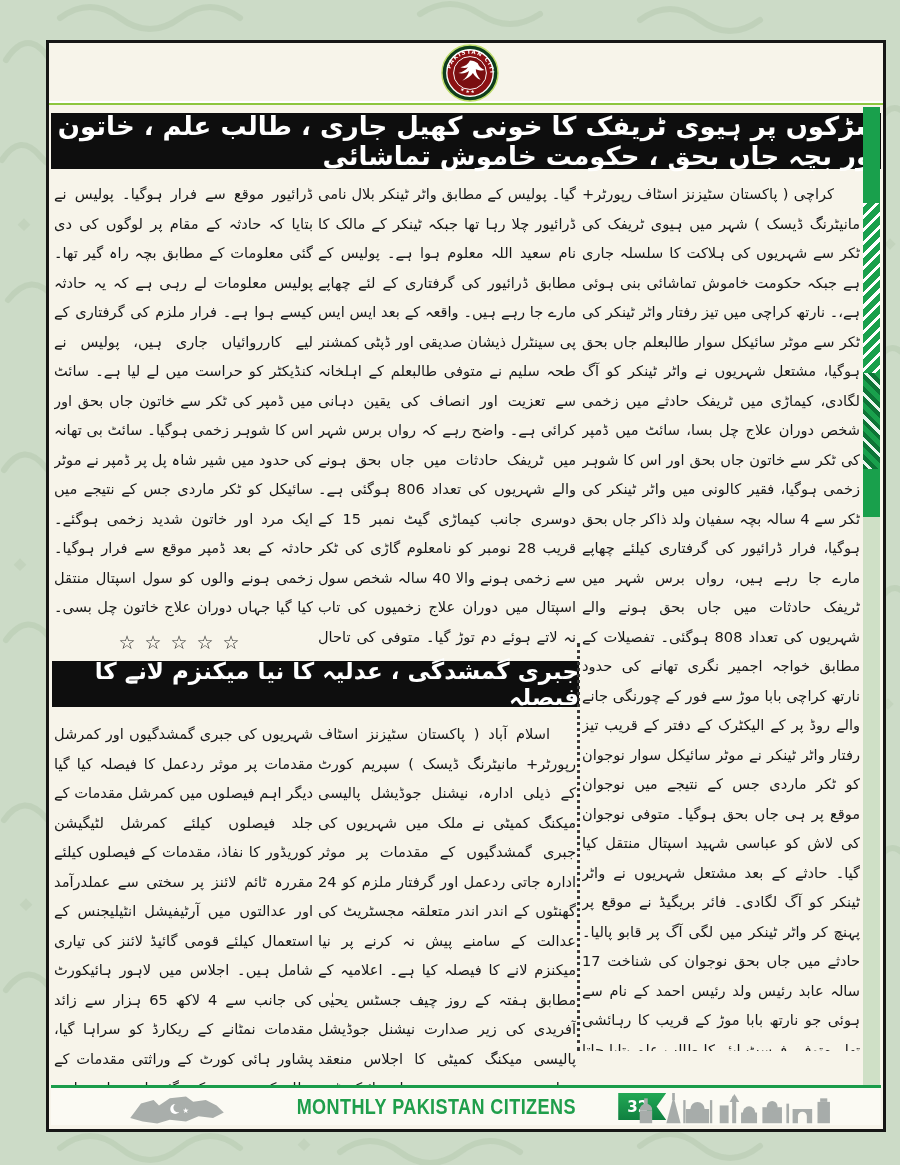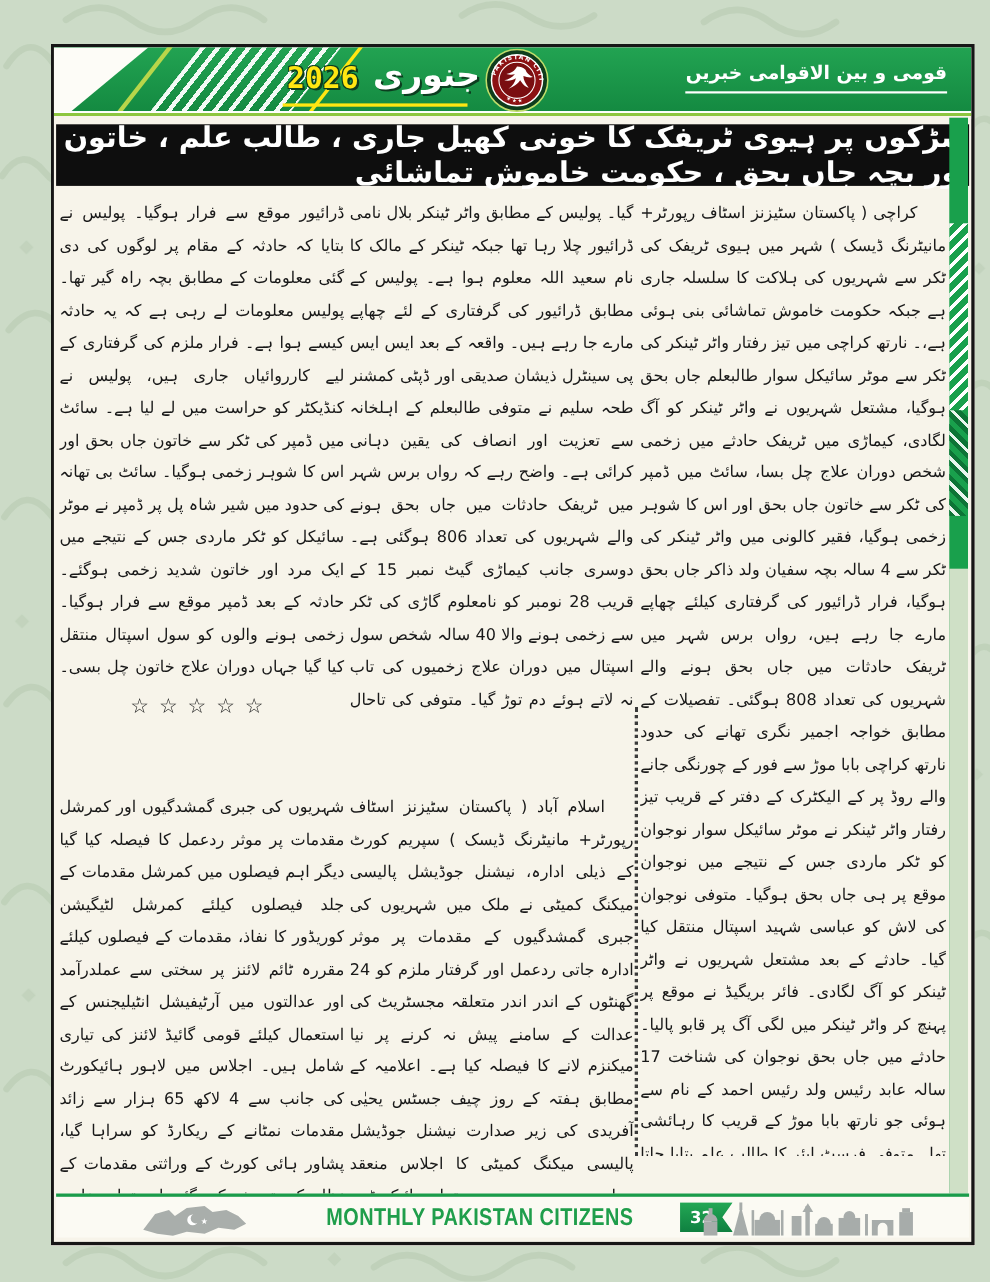--- a/index.html
+++ b/index.html
@@ -112,30 +112,20 @@
     <rect x="16" y="560" width="9" height="9" transform="rotate(45 20 564)"></rect>
     <rect x="22" y="900" width="9" height="9" transform="rotate(45 26 904)"></rect>
     <rect x="886" y="240" width="8" height="8" transform="rotate(45 890 244)"></rect>
     <rect x="884" y="700" width="8" height="8" transform="rotate(45 888 704)"></rect>
     <rect x="300" y="1140" width="9" height="9" transform="rotate(45 304 1144)"></rect>
   </g>
 </svg>
 
 <div class="page">
 
-  <div class="hdr">
-    <div class="hdr-wedge"></div>
-    <div class="hdr-wedge-edge"></div>
-    <div class="hdr-stripes"></div>
-    <div class="hdr-slash"></div>
-    <div class="hdr-year">2026</div>
-    <div class="hdr-month">جنوری</div>
-    <div class="hdr-yellow-line"></div>
-    <div class="hdr-section">قومی و بین الاقوامی خبریں</div>
-  </div>
   <div class="hdr-underline"></div>
 
   <svg class="logo" viewBox="0 0 60 60" aria-hidden="true">
     <defs>
       <path id="arcTop" d="M 9,31 A 21,21 0 0 1 51,31"></path>
       <path id="arcBot" d="M 12,33 A 18,18 0 0 0 48,33"></path>
     </defs>
     <circle cx="30" cy="30" r="29" fill="#0e3d1c" stroke="#bedc6a" stroke-width="1.5"></circle>
     <circle cx="30" cy="30" r="24" fill="#8c1113" stroke="#ffffff" stroke-width="1.4"></circle>
     <circle cx="30" cy="30" r="17" fill="#7a0e10" stroke="#ffffff" stroke-width="1"></circle>
@@ -148,20 +138,21 @@
     </text>
   </svg>
 
   <div class="headline-bar hl1">سڑکوں پر ہیوی ٹریفک کا خونی کھیل جاری ، طالب علم ، خاتون اور بچہ جاں بحق ، حکومت خاموش تماشائی</div>
 
   <div class="col c-a1-right indent">کراچی ( پاکستان سٹیزنز اسٹاف رپورٹر+ مانیٹرنگ ڈیسک ) شہر میں ہیوی ٹریفک کی ٹکر سے شہریوں کی ہلاکت کا سلسلہ جاری ہے جبکہ حکومت خاموش تماشائی بنی ہوئی ہے،۔ نارتھ کراچی میں تیز رفتار واٹر ٹینکر کی ٹکر سے موٹر سائیکل سوار طالبعلم جاں بحق ہوگیا، مشتعل شہریوں نے واٹر ٹینکر کو آگ لگادی، کیماڑی میں ٹریفک حادثے میں زخمی شخص دوران علاج چل بسا، سائٹ میں ڈمپر کی ٹکر سے خاتون جاں بحق اور اس کا شوہر زخمی ہوگیا، فقیر کالونی میں واٹر ٹینکر کی ٹکر سے 4 سالہ بچہ سفیان ولد ذاکر جاں بحق ہوگیا، فرار ڈرائیور کی گرفتاری کیلئے چھاپے مارے جا رہے ہیں، رواں برس شہر میں ٹریفک حادثات میں جاں بحق ہونے والے شہریوں کی تعداد 808 ہوگئی۔ تفصیلات کے مطابق خواجہ اجمیر نگری تھانے کی حدود نارتھ کراچی بابا موڑ سے فور کے چورنگی جانے والے روڈ پر کے الیکٹرک کے دفتر کے قریب تیز رفتار واٹر ٹینکر نے موٹر سائیکل سوار نوجوان کو ٹکر ماردی جس کے نتیجے میں نوجوان موقع پر ہی جاں بحق ہوگیا۔ متوفی نوجوان کی لاش کو عباسی شہید اسپتال منتقل کیا گیا۔ حادثے کے بعد مشتعل شہریوں نے واٹر ٹینکر کو آگ لگادی۔ فائر بریگیڈ نے موقع پر پہنچ کر واٹر ٹینکر میں لگی آگ پر قابو پالیا۔ حادثے میں جاں بحق نوجوان کی شناخت 17 سالہ عابد رئیس ولد رئیس احمد کے نام سے ہوئی جو نارتھ بابا موڑ کے قریب کا رہائشی تھا۔ متوفی فرسٹ ایئر کا طالب علم بتایا جاتا ہے۔ پولیس کے مطابق حادثے کے وقت متوفی کالج یونیفارم میں تھا۔ پولیس کا دعویٰ ہے کہ عینی شاہدین کے مطابق حادثہ دو موٹر سائیکلیں ٹکرانے کے باعث پیش آیا، نوجوان موٹر سائیکل سمیت گرا تو ٹینکر نے اسے کچل دیا۔ پولیس نے بتایا کہ حادثے کے بعد واٹر ٹینکر کا ڈرائیور موقع سے فرار ہو</div>
   <div class="col c-a1-mid">گیا۔ پولیس کے مطابق واٹر ٹینکر بلال نامی ڈرائیور چلا رہا تھا جبکہ ٹینکر کے مالک کا نام سعید اللہ معلوم ہوا ہے۔ پولیس کے مطابق ڈرائیور کی گرفتاری کے لئے چھاپے مارے جا رہے ہیں۔ واقعہ کے بعد ایس ایس پی سینٹرل ذیشان صدیقی اور ڈپٹی کمشنر طحہ سلیم نے متوفی طالبعلم کے اہلخانہ سے تعزیت اور انصاف کی یقین دہانی کرائی ہے۔ واضح رہے کہ رواں برس شہر میں ٹریفک حادثات میں جاں بحق ہونے والے شہریوں کی تعداد 806 ہوگئی ہے۔ دوسری جانب کیماڑی گیٹ نمبر 15 کے قریب 28 نومبر کو نامعلوم گاڑی کی ٹکر سے زخمی ہونے والا 40 سالہ شخص سول اسپتال میں دوران علاج زخمیوں کی تاب نہ لاتے ہوئے دم توڑ گیا۔ متوفی کی تاحال شناخت نہیں ہوسکی ہے۔ مومن آباد تھانے کی حدود فقیر کالونی میں واٹر ٹینکر کی ٹکر سے 4 سالہ بچہ سفیان ولد ذاکر جاں بحق ہوگیا۔ حادثہ کی اطلاع پر پولیس موقع پر پہنچی۔ پولیس نے ٹینکر کو تحویل میں لیا جبکہ</div>
   <div class="col c-a1-left">ڈرائیور موقع سے فرار ہوگیا۔ پولیس نے بتایا کہ حادثہ کے مقام پر لوگوں کی دی گئی معلومات کے مطابق بچہ راہ گیر تھا۔ پولیس معلومات لے رہی ہے کہ یہ حادثہ کیسے ہوا ہے۔ فرار ملزم کی گرفتاری کے لیے کارروائیاں جاری ہیں، پولیس نے کنڈیکٹر کو حراست میں لے لیا ہے۔ سائٹ میں ڈمپر کی ٹکر سے خاتون جاں بحق اور اس کا شوہر زخمی ہوگیا۔ سائٹ بی تھانہ کی حدود میں شیر شاہ پل پر ڈمپر نے موٹر سائیکل کو ٹکر ماردی جس کے نتیجے میں ایک مرد اور خاتون شدید زخمی ہوگئے۔ حادثہ کے بعد ڈمپر موقع سے فرار ہوگیا۔ زخمی ہونے والوں کو سول اسپتال منتقل کیا گیا جہاں دوران علاج خاتون چل بسی۔ متوفیہ کی شناخت 29 سالہ نسرین زوجہ شاہد اور زخمی مرد کی شناخت 35 سالہ شاہد ولد پیر بخش کے نام سے ہوئی ہے، دونوں میاں بیوی اور بلدیہ ٹاؤن کے رہائشی بتائے جاتے ہیں۔</div>
   <div class="stars">☆☆☆☆☆</div>
 
+  <div class="headline-bar hl2">جبری گمشدگی ، عدلیہ کا نیا میکنزم لانے کا فیصلہ</div>
   <div class="col c-a2-right indent">اسلام آباد ( پاکستان سٹیزنز اسٹاف رپورٹر+ مانیٹرنگ ڈیسک ) سپریم کورٹ کے ذیلی ادارہ، نیشنل جوڈیشل پالیسی میکنگ کمیٹی نے ملک میں شہریوں کی جبری گمشدگیوں کے مقدمات پر موثر ادارہ جاتی ردعمل اور گرفتار ملزم کو 24 گھنٹوں کے اندر اندر متعلقہ مجسٹریٹ کی عدالت کے سامنے پیش نہ کرنے پر نیا میکنزم لانے کا فیصلہ کیا ہے۔ اعلامیہ کے مطابق ہفتہ کے روز چیف جسٹس یحیٰی آفریدی کی زیر صدارت نیشنل جوڈیشل پالیسی میکنگ کمیٹی کا اجلاس منعقد ہوا۔ جس میں جس میں تمام ہائیکورٹس کے چیف جسٹسز اور وفاقی آئینی عدالت کے چیف جسٹس امین الدین نے شرکت کی۔ اجلاس میں</div>
   <div class="col c-a2-left">شہریوں کی جبری گمشدگیوں اور کمرشل مقدمات پر موثر ردعمل کا فیصلہ کیا گیا دیگر اہم فیصلوں میں کمرشل مقدمات کے جلد فیصلوں کیلئے کمرشل لٹیگیشن کوریڈور کا نفاذ، مقدمات کے فیصلوں کیلئے مقررہ ٹائم لائنز پر سختی سے عملدرآمد اور عدالتوں میں آرٹیفیشل انٹیلیجنس کے استعمال کیلئے قومی گائیڈ لائنز کی تیاری شامل ہیں۔ اجلاس میں لاہور ہائیکورٹ کی جانب سے 4 لاکھ 65 ہزار سے زائد مقدمات نمٹانے کے ریکارڈ کو سراہا گیا، پشاور ہائی کورٹ کے وراثتی مقدمات کے نظام کی تعریف کی گئی اور تمام ضلعی عدالتوں میں ای فائلنگ کے فوری آغاز کی منظوری دی گئی۔</div>
 
   <div class="dotted-div"></div>
 
   <div class="rstrip">
     <div class="seg-stripes"></div>
     <div class="seg-chev"></div>
     <div class="seg-pale"></div>
   </div>

